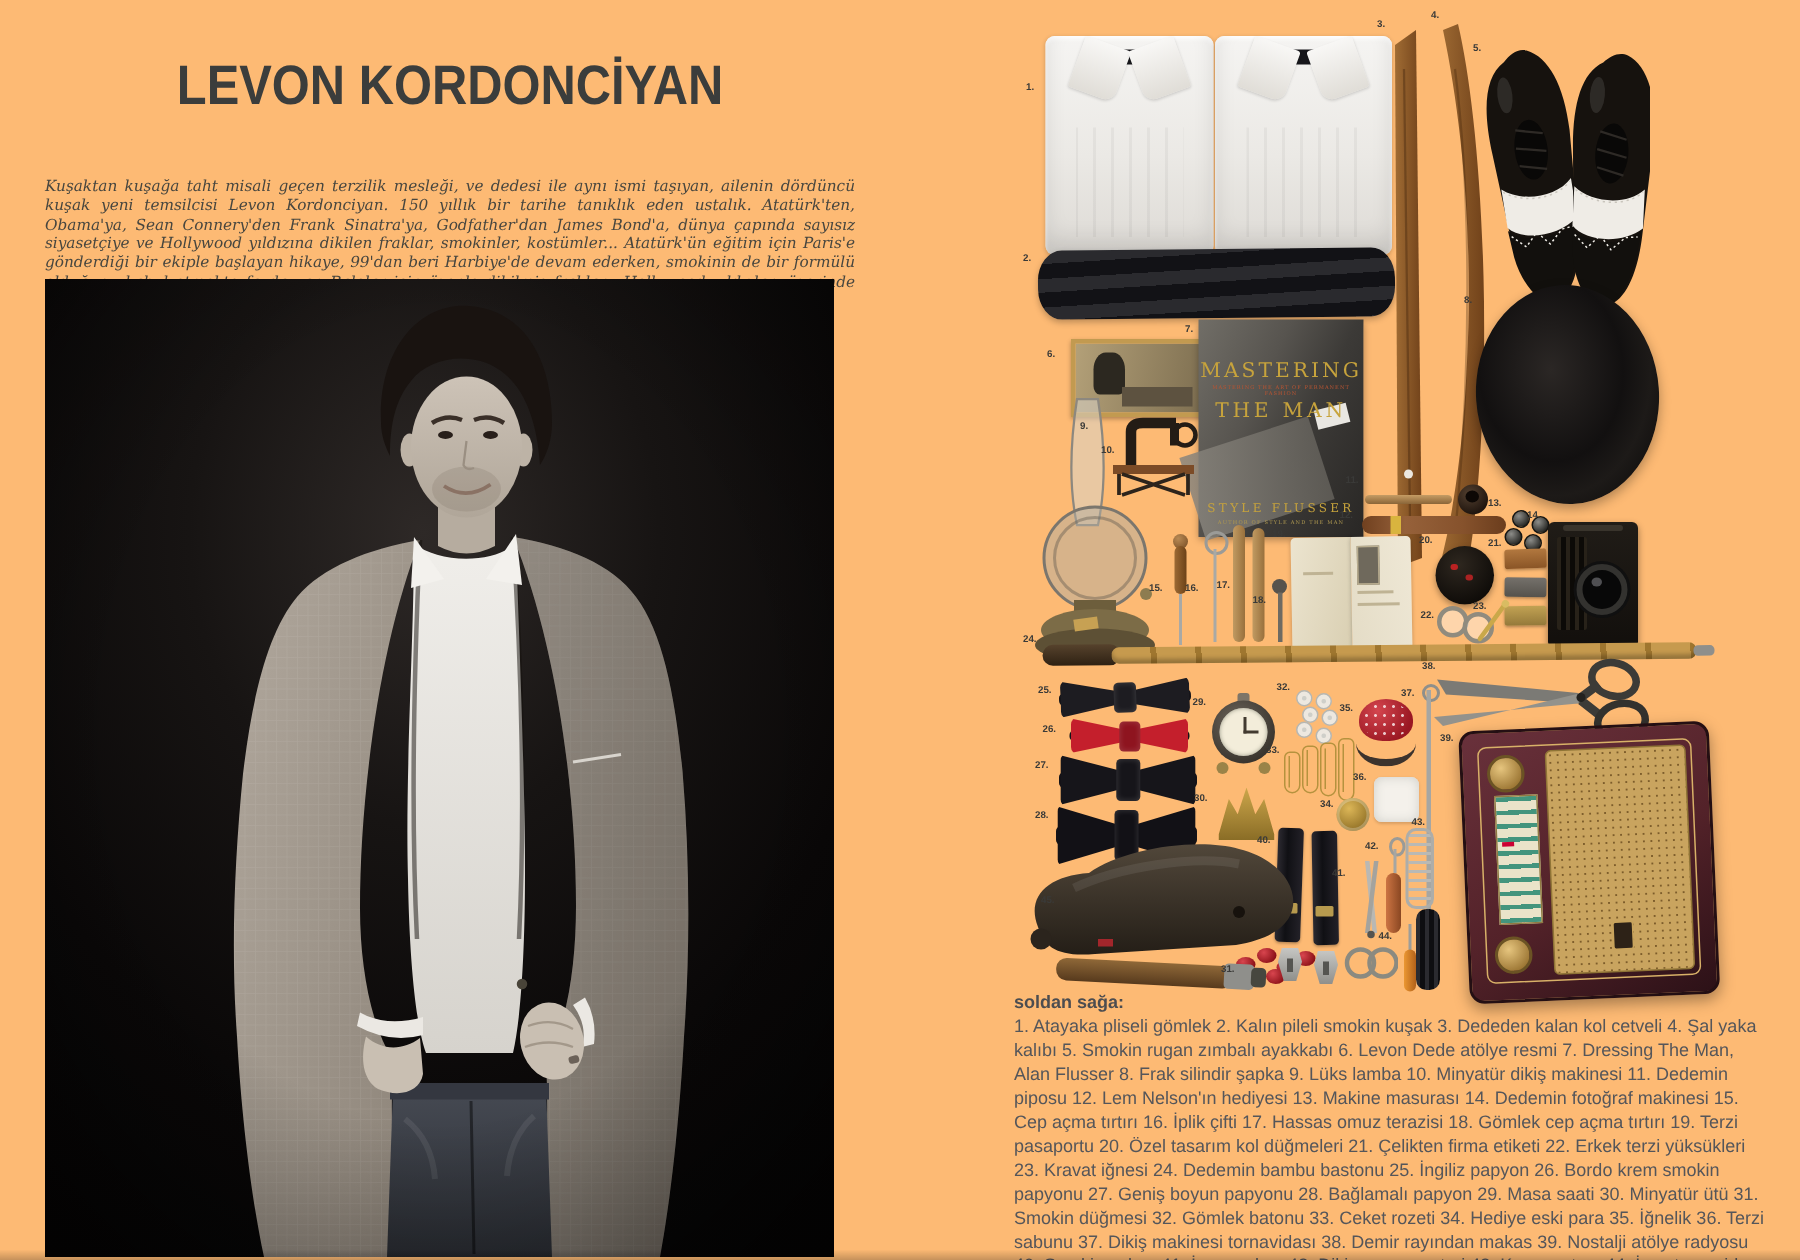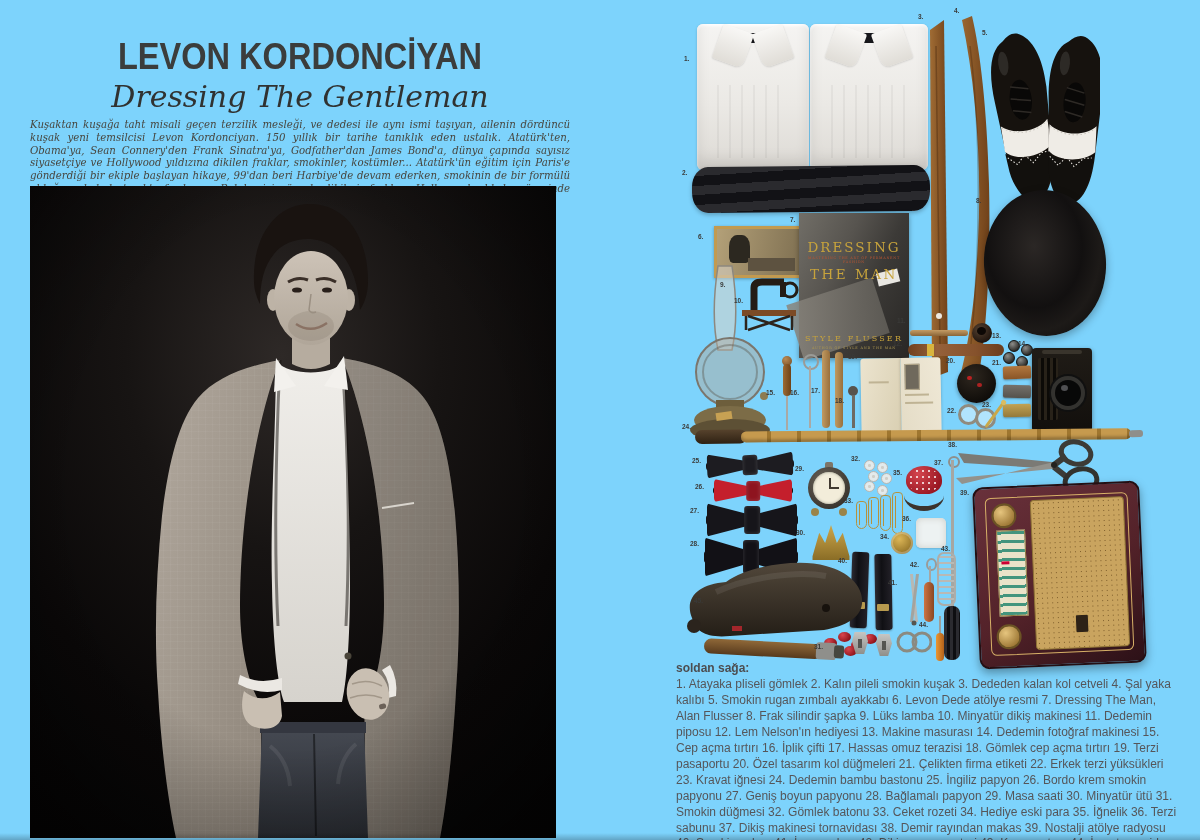--- a/index.html
+++ b/index.html
@@ -1,16 +1,16 @@
 <!DOCTYPE html>
 <html style="--ink: #3b3d3c; --body_text: #47463f; --caption_text: #55565a; --book_gold: #c7a33c; --book_red: #b85432; --accent_red: #c41f2c; --radio_body: #532229; --radio_gold: #c9a45f; --wood: #8a5a2c; --bamboo: #c69a4e; --sepia_frame: #c29a50;"><head>
 <meta charset="utf-8">
 <style>
   html,body{margin:0;padding:0;background:#e9e9e7;}
-  .spread{position:relative;width:1200px;height:840px;background:#7dd3fc;overflow:hidden;
+  .spread{position:relative;width:1200px;height:840px;background:#fdba74;overflow:hidden;
           font-family:"Liberation Sans",sans-serif;}
   .spread::after{content:"";position:absolute;left:0;right:0;bottom:0;height:7px;
           background:linear-gradient(rgba(0,0,0,0),rgba(0,0,0,.22));pointer-events:none;}
   
   .lp-head{position:absolute;left:30px;top:36px;width:540px;text-align:center;}
   .lp-title{font-family:"Liberation Sans",sans-serif;font-weight:700;font-size:37px;
             letter-spacing:0;color:var(--ink,#3b3d3c);transform:scaleX(.88);transform-origin:50% 50%;
             white-space:nowrap;}
   .lp-sub{font-family:"DejaVu Serif",serif;font-style:italic;font-size:30px;color:#303231;margin-top:1px;}
   .lp-intro{position:absolute;left:30px;top:109px;width:540px;font-family:"DejaVu Serif",serif;
@@ -177,21 +177,20 @@
   .cap-head{font-weight:700;color:#4c4d50;}
   
 </style>
 </head>
 <body>
 
 <div class="spread">
 
   <div class="lp-head">
     <div class="lp-title">LEVON KORDONCİYAN</div>
-    <div class="lp-sub">Dressing The Gentleman</div>
   </div>
   <p class="lp-intro">Kuşaktan kuşağa taht misali geçen terzilik mesleği, ve dedesi ile aynı ismi taşıyan, ailenin dördüncü kuşak yeni temsilcisi Levon Kordonciyan. 150 yıllık bir tarihe tanıklık eden ustalık. Atatürk'ten, Obama'ya, Sean Connery'den Frank Sinatra'ya, Godfather'dan James Bond'a, dünya çapında sayısız siyasetçiye ve Hollywood yıldızına dikilen fraklar, smokinler, kostümler... Atatürk'ün eğitim için Paris'e gönderdiği bir ekiple başlayan hikaye, 99'dan beri Harbiye'de devam ederken, smokinin de bir formülü olduğunu kabul etmekte fayda var. Balolar için özenle dikilmiş frakları, Hollywood yıldızları üzerinde gördüğümüz şık smokinleri düşünürken, işin mutfağında buluyoruz kendimizi.</p>
 
   <div class="lp-photo">
     <svg width="526" height="652" viewBox="0 0 526 652">
       <defs>
         <radialGradient id="pbg" cx="48%" cy="26%" r="85%">
           <stop offset="0" stop-color="#2e2927"></stop>
             <stop offset="35%" stop-color="#171413"></stop>
           <stop offset="70%" stop-color="#0a0808"></stop>
@@ -319,21 +318,21 @@
         <use href="#shoe" transform="translate(0,4) rotate(-7 30 90)"></use>
         <use href="#shoe" transform="translate(50,6) rotate(5 30 90)"></use>
       </svg>
     </div>
 
     <div class="it hat" style="left:344px;top:190px;width:122px;height:146px"></div>
 
     <div class="it photo6" style="left:74px;top:226px;width:86px;height:46px"></div>
 
     <div class="it book" style="left:159px;top:213px;width:110px;height:145px">
-      <div class="bk-t1">DRESSING</div>
+      <div class="bk-t1">MASTERING</div>
       <div class="bk-sub">MASTERING THE ART OF PERMANENT FASHION</div>
       <div class="bk-t2">THE MAN</div>
       <div class="bk-auth">STYLE FLUSSER</div>
       <div class="bk-note">AUTHOR OF STYLE AND THE MAN</div>
     </div>
 
     <div class="it" style="left:46px;top:262px;width:92px;height:182px">
       <svg width="92" height="182" viewBox="0 0 92 182">
         <path d="M32 4 C28 30 26 60 32 88 L46 88 C52 60 50 30 46 4 Z" fill="rgba(216,211,201,.55)" stroke="#8d887f" stroke-width="1.5"></path>
         <circle cx="44" cy="110" r="34" fill="rgba(178,172,160,.5)" stroke="#7b766d" stroke-width="2"></circle>

